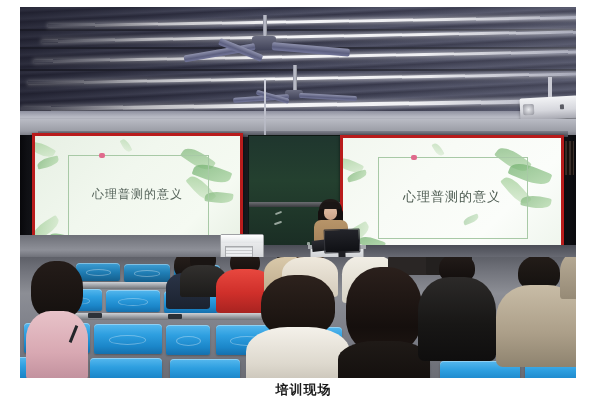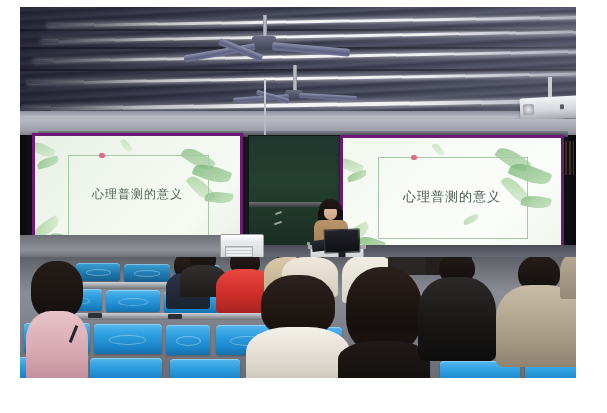--- a/index.html
+++ b/index.html
@@ -200,21 +200,21 @@
     background: rgba(225,232,226,.62);
     border-radius: 1px;
   }
   .chalk-mark.m1 { left: 26px; top: 76px; width: 7px; height: 2px; transform: rotate(-22deg); }
   .chalk-mark.m2 { left: 25px; top: 86px; width: 8px; height: 2px; transform: rotate(-18deg); }
   .chalk-mark.m3 { left: 58px; top: 106px; width: 3px; height: 4px; }
 
   
   .screen-frame {
     position: absolute;
-    background: #701a75;
+    background: #b91c1c;
     padding: 3px;
     box-shadow: 0 1px 3px rgba(0,0,0,.6);
   }
   #screen-left  { left: 12px;  top: 126px; width: 205px; height: 118px; }
   #screen-right { left: 320px; top: 128px; width: 218px; height: 118px; }
 
   .slide {
     position: relative;
     width: 100%; height: 100%;
     background: linear-gradient(135deg, #f2f7ef 0%, #f8fbf6 35%, #fbfdfa 70%, #eef5ec 100%);
@@ -698,14 +698,15 @@
       <div class="person" style="left:100px; top:-18px; width:26px; height:22px;">
         
       </div>
 
       <div style="position:absolute; left:68px; top:56px; width:14px; height:5px; background:#2d3238; border-radius:1px;"></div>
       <div style="position:absolute; left:148px; top:57px; width:14px; height:5px; background:#2b3036; border-radius:1px;"></div>
       <div style="position:absolute; left:52px; top:68px; width:3px; height:18px; background:#23262a; transform:rotate(22deg);"></div>
     </div>
   </div>
 
+  <div id="caption">培训现场</div>
 
 </div>
 
 </body></html>

